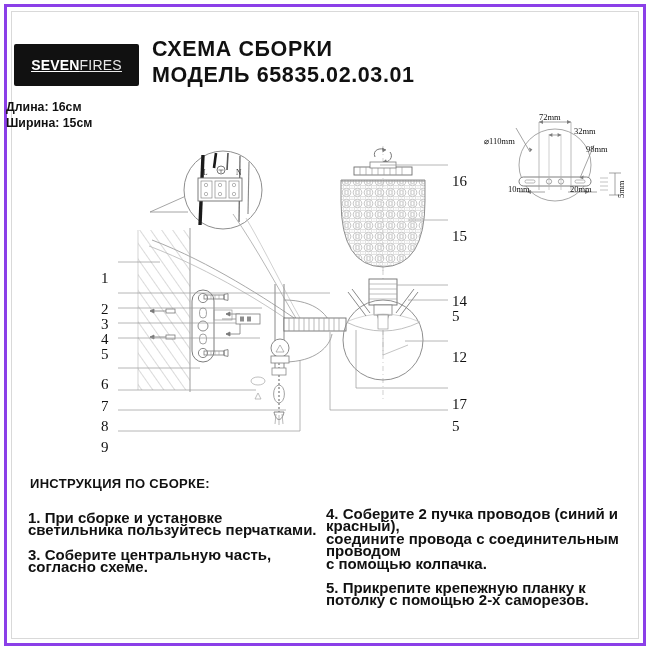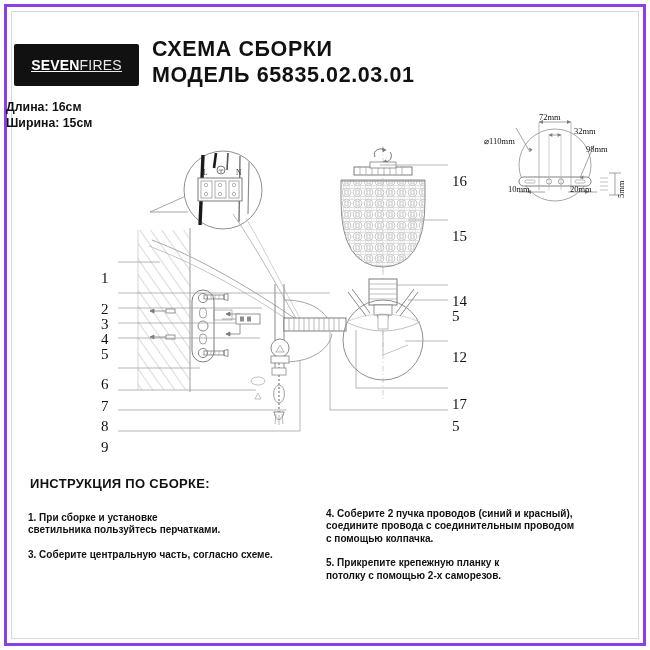--- a/index.html
+++ b/index.html
@@ -34,21 +34,21 @@
           pointer-events:none;}
 
   
   .cn{position:absolute;font-family:"Liberation Serif",serif;
       font-size:15px;color:#111;line-height:1;margin-top:16px;}
   .cn.r{text-align:left;}
 
   
   .instr-title{position:absolute;left:30px;top:476px;
       font-size:13px;font-weight:bold;letter-spacing:.3px;color:#111;}
-  .icol{position:absolute;font-size:10px;font-weight:bold;
+  .icol{position:absolute;font-size:15px;font-weight:bold;
       line-height:12.4px;color:#111;}
   .icol p{margin:0 0 12px 0;}
   .col-l{left:28px;top:512px;width:290px;}
   .col-r{left:326px;top:508px;width:300px;}
 
   
   .dlab{position:absolute;font-family:"Liberation Serif",serif;
         font-size:8.5px;color:#111;white-space:nowrap;}
   .dlab.vert{transform:rotate(-90deg);transform-origin:left top;}
 </style>

